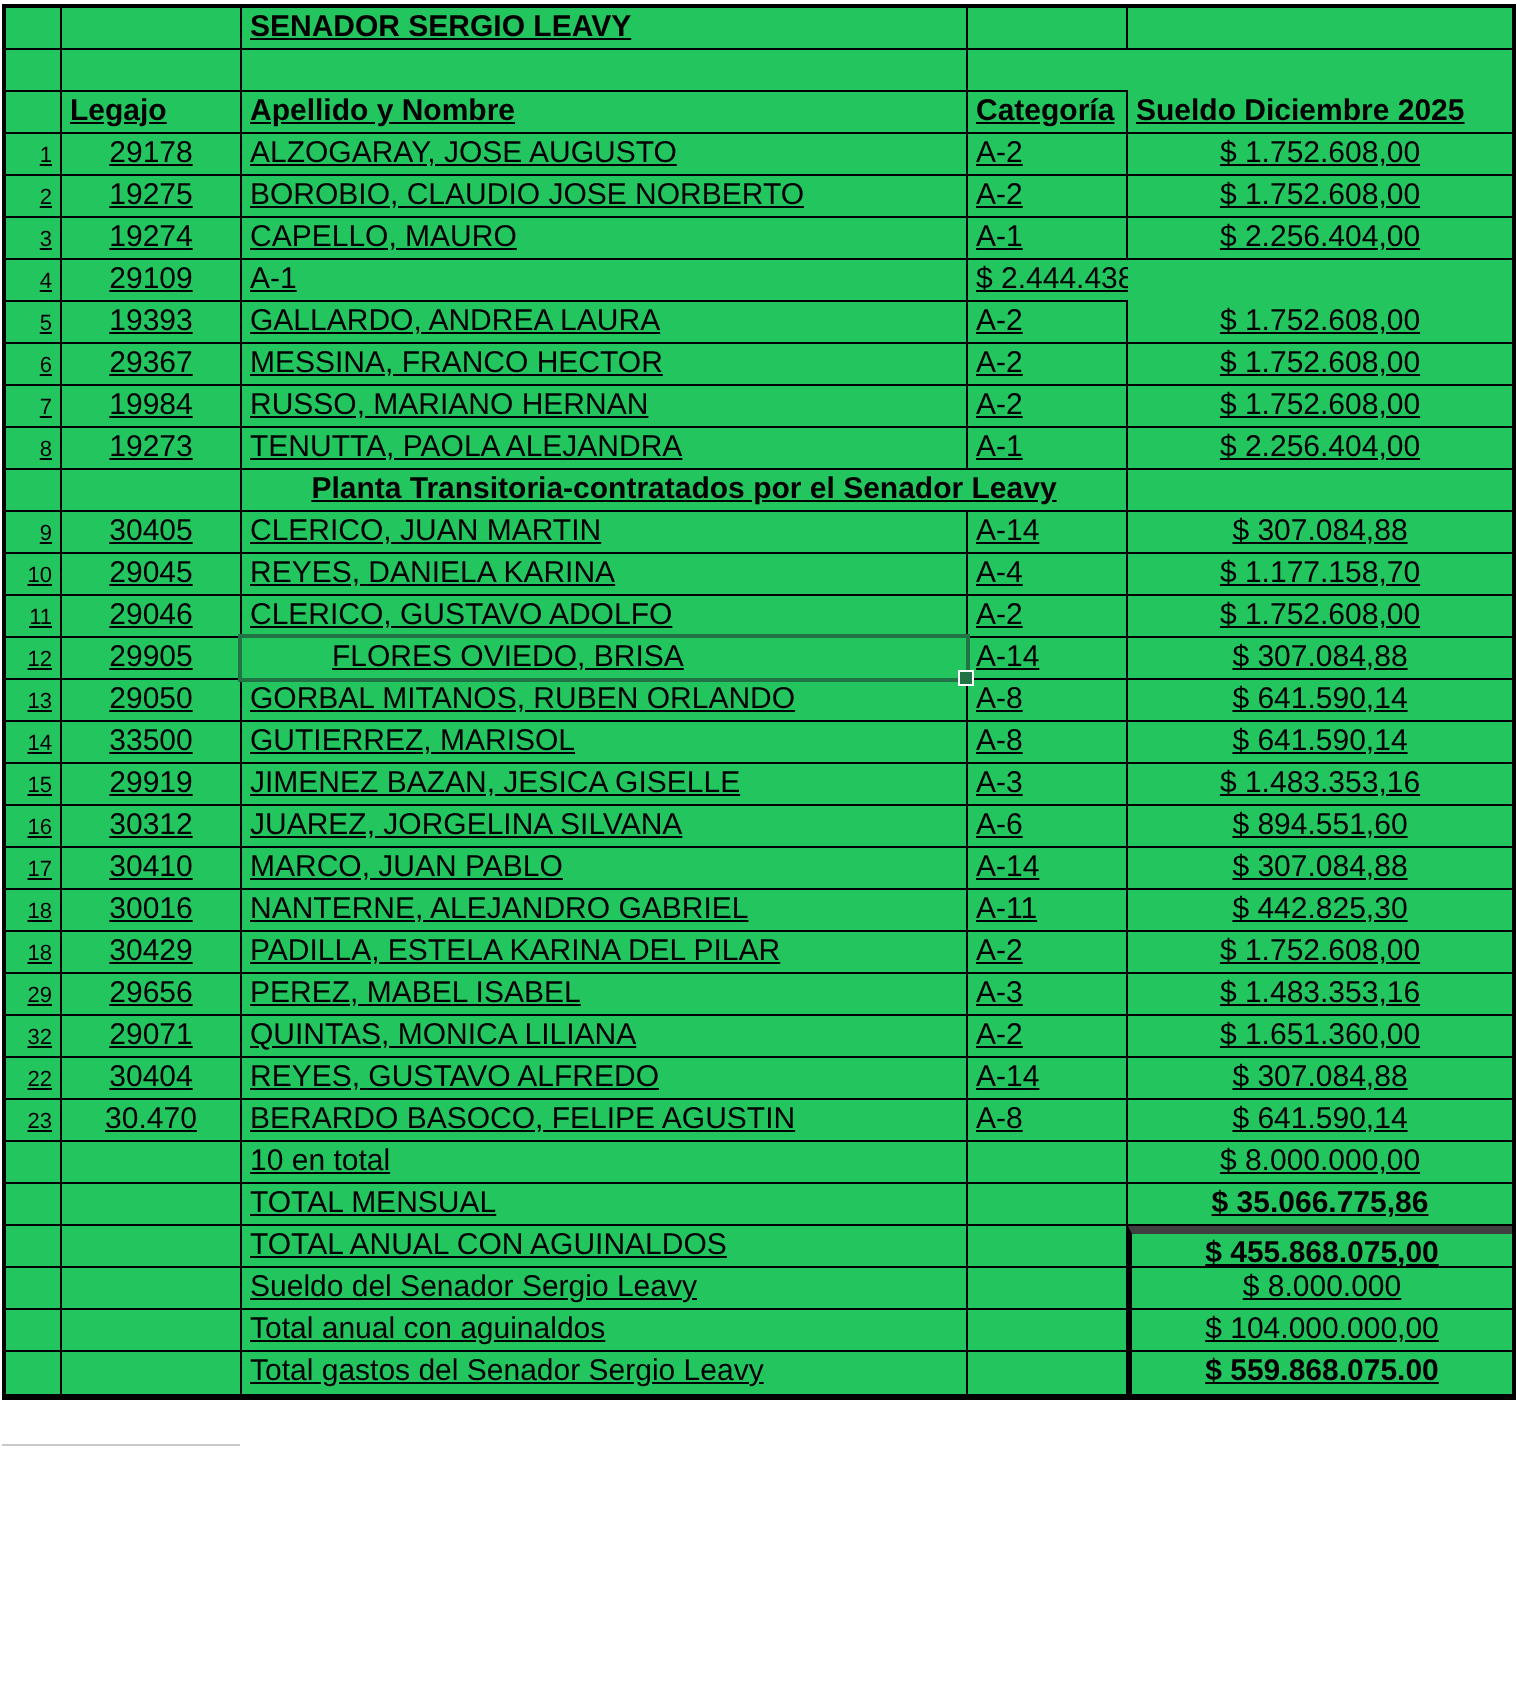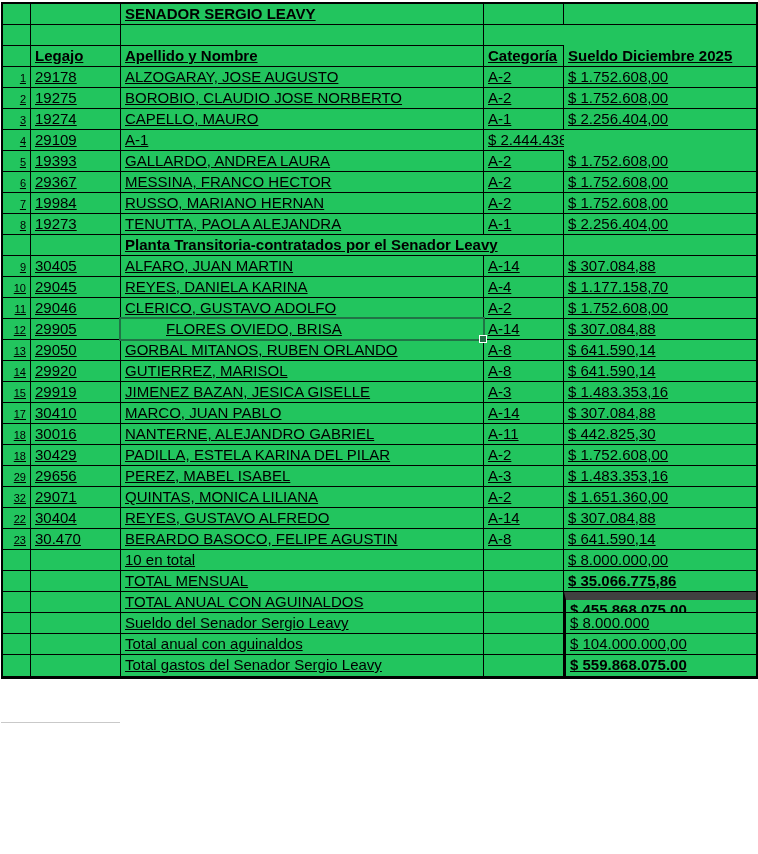--- a/index.html
+++ b/index.html
@@ -8,38 +8,38 @@
     font-family:"Liberation Sans", sans-serif; color:#000;
     overflow:hidden;
   }
   .table {
     position:absolute; left:1px; top:2px; width:753px;
     border:2px solid #000; border-bottom-width:3px;
     background:#22c55e;
     text-decoration:underline;
   }
   .row { display:grid; grid-template-columns:28px 90px 363px 80px 192px; height:21px; }
-  .row.merged { grid-template-columns:28px 90px 443px 192px; }
+  .row.merged { grid-template-columns:28px 90px 443px 192px;text-align:center; }
   .cell {
     box-sizing:border-box;
     border-right:1px solid #000; border-bottom:1px solid #000;
     font-size:15px; line-height:20px; padding:0 4px;
     white-space:nowrap; overflow:hidden;
   }
   .cell.lastcol { border-right:none; }
   .row:last-child .cell { border-bottom:none; }
   .num {
     display:flex; align-items:flex-end; justify-content:flex-end;
     font-size:11px; line-height:11px; padding:0 4px 3px 0;
   }
   .b { font-weight:bold; }
-  .r { text-align:left; }
+  .r { text-align:center; }
   .c { text-align:left; }
   .thickL { border-left:2px solid #000; }
-  .thickT { border-top:8px solid #404040; }
+  .thickT { border-top:4px solid #404040; }
   .sel { position:relative; overflow:visible; z-index:4;padding-left:45px; }
   .sel::after {
     content:""; position:absolute; top:-2px; left:-2px; right:-2px; bottom:-2px;
     border:2px solid var(--sel-green, #217346); pointer-events:none; z-index:5;
   }
   .sel .handle {
     position:absolute; right:-4px; bottom:-4px; width:6px; height:6px;
     background:var(--sel-green, #217346); border:1px solid #fff; z-index:6;
   }
   .ghost-line { position:absolute; left:1px; top:722px; width:119px; height:1px; background:#c9c9c9; }
@@ -125,21 +125,21 @@
     </div>
     <div class="row merged">
       <div class="cell num"></div>
       <div class="cell"></div>
       <div class="cell b">Planta Transitoria-contratados por el Senador Leavy</div>
       <div class="cell lastcol"></div>
     </div>
     <div class="row">
       <div class="cell num">9</div>
       <div class="cell r">30405</div>
-      <div class="cell">ALFARO, JUAN MARTIN</div>
+      <div class="cell">CLERICO, JUAN MARTIN</div>
       <div class="cell c">A-14</div>
       <div class="cell r lastcol">$ 307.084,88</div>
     </div>
     <div class="row">
       <div class="cell num">10</div>
       <div class="cell r">29045</div>
       <div class="cell">REYES, DANIELA KARINA</div>
       <div class="cell c">A-4</div>
       <div class="cell r lastcol">$ 1.177.158,70</div>
     </div>
@@ -159,33 +159,40 @@
     </div>
     <div class="row">
       <div class="cell num">13</div>
       <div class="cell r">29050</div>
       <div class="cell">GORBAL MITANOS, RUBEN ORLANDO</div>
       <div class="cell c">A-8</div>
       <div class="cell r lastcol">$ 641.590,14</div>
     </div>
     <div class="row">
       <div class="cell num">14</div>
-      <div class="cell r">29920</div>
+      <div class="cell r">33500</div>
       <div class="cell">GUTIERREZ, MARISOL</div>
       <div class="cell c">A-8</div>
       <div class="cell r lastcol">$ 641.590,14</div>
     </div>
     <div class="row">
       <div class="cell num">15</div>
       <div class="cell r">29919</div>
       <div class="cell">JIMENEZ BAZAN, JESICA GISELLE</div>
       <div class="cell c">A-3</div>
       <div class="cell r lastcol">$ 1.483.353,16</div>
     </div>
     <div class="row">
+      <div class="cell num">16</div>
+      <div class="cell r">30312</div>
+      <div class="cell">JUAREZ, JORGELINA SILVANA</div>
+      <div class="cell c">A-6</div>
+      <div class="cell r lastcol">$ 894.551,60</div>
+    </div>
+    <div class="row">
       <div class="cell num">17</div>
       <div class="cell r">30410</div>
       <div class="cell">MARCO, JUAN PABLO</div>
       <div class="cell c">A-14</div>
       <div class="cell r lastcol">$ 307.084,88</div>
     </div>
     <div class="row">
       <div class="cell num">18</div>
       <div class="cell r">30016</div>
       <div class="cell">NANTERNE, ALEJANDRO GABRIEL</div>

